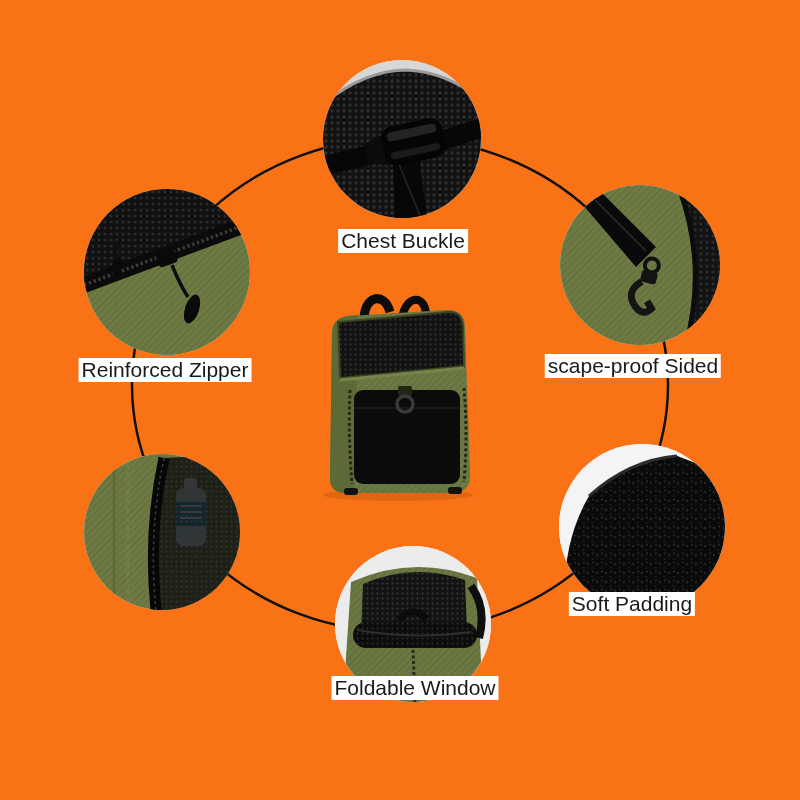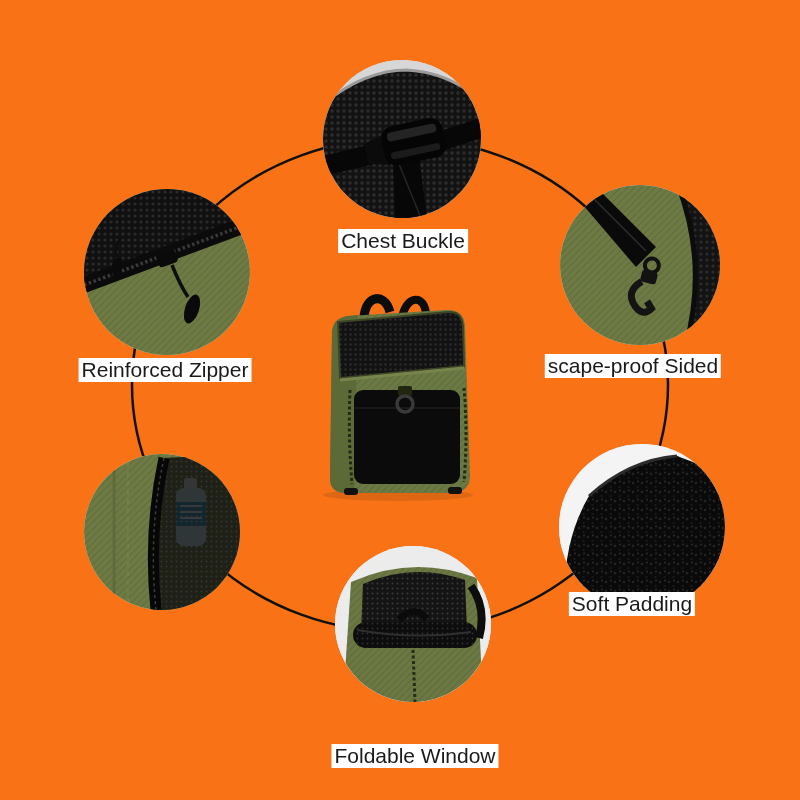--- a/index.html
+++ b/index.html
@@ -203,15 +203,15 @@
       <path d="M166,106 Q170,152 166,200" stroke="#242a12" stroke-width="3" stroke-dasharray="3,2.5" fill="none"></path>
       <rect x="46" y="206" width="14" height="7" rx="3" fill="#111111"></rect>
       <rect x="150" y="205" width="14" height="7" rx="3" fill="#111111"></rect>
     </svg>
   </div>
 
   <div class="feature-label" style="left:403px; top:229px;">Chest Buckle</div>
   <div class="feature-label" style="left:165px; top:358px;">Reinforced Zipper</div>
   <div class="feature-label" style="left:633px; top:354px;">scape-proof Sided</div>
   <div class="feature-label" style="left:621px; top:592px;margin-left:11px;">Soft Padding</div>
-  <div class="feature-label" style="left:415px; top:744px;">Foldable Window</div>
+  <div class="feature-label" style="left:415px; top:676px;">Foldable Window</div>
 
 </div>
 
 </body></html>

